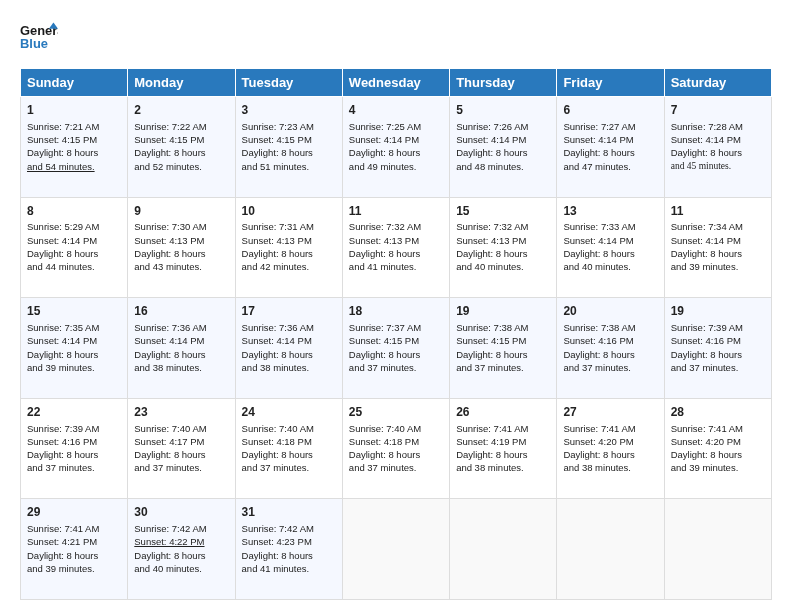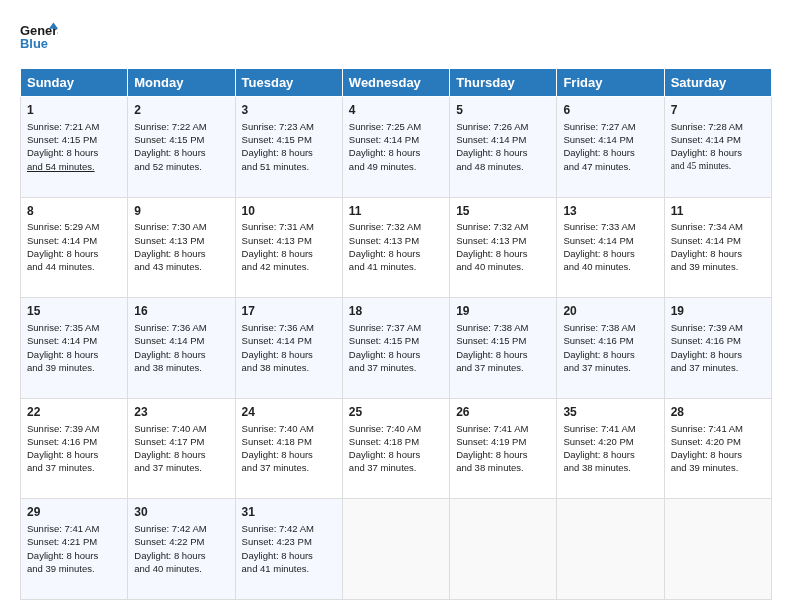--- a/index.html
+++ b/index.html
@@ -296,21 +296,21 @@
             <span style="display: block;">and 37 minutes.</span>
           </td>
           <td>
             <span class="day-num">26</span>
             <span style="display: block;">Sunrise: 7:41 AM</span>
             <span style="display: block;">Sunset: 4:19 PM</span>
             <span style="display: block;">Daylight: 8 hours</span>
             <span style="display: block;">and 38 minutes.</span>
           </td>
           <td>
-            <span class="day-num">35</span>
+            <span class="day-num">27</span>
             <span style="display: block;">Sunrise: 7:41 AM</span>
             <span style="display: block;">Sunset: 4:20 PM</span>
             <span style="display: block;">Daylight: 8 hours</span>
             <span style="display: block;">and 38 minutes.</span>
           </td>
           <td>
             <span class="day-num">28</span>
             <span style="display: block;">Sunrise: 7:41 AM</span>
             <span style="display: block;">Sunset: 4:20 PM</span>
             <span style="display: block;">Daylight: 8 hours</span>
@@ -321,21 +321,21 @@
           <td>
             <span class="day-num">29</span>
             <span style="display: block;">Sunrise: 7:41 AM</span>
             <span style="display: block;">Sunset: 4:21 PM</span>
             <span style="display: block;">Daylight: 8 hours</span>
             <span style="display: block;">and 39 minutes.</span>
           </td>
           <td>
             <span class="day-num">30</span>
             <span style="display: block;">Sunrise: 7:42 AM</span>
-            <span style="display: block;">Sunset: 4:22 PM</span>
+            <span style="display: block; text-decoration: underline;">Sunset: 4:22 PM</span>
             <span style="display: block;">Daylight: 8 hours</span>
             <span style="display: block;">and 40 minutes.</span>
           </td>
           <td>
             <span class="day-num">31</span>
             <span style="display: block;">Sunrise: 7:42 AM</span>
             <span style="display: block;">Sunset: 4:23 PM</span>
             <span style="display: block;">Daylight: 8 hours</span>
             <span style="display: block;">and 41 minutes.</span>
           </td>

